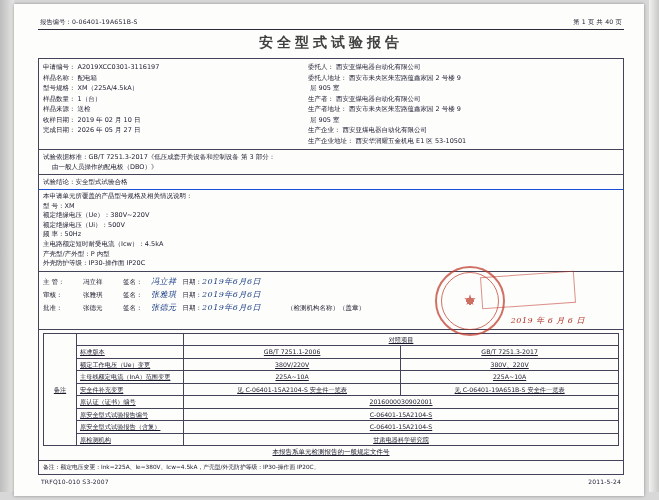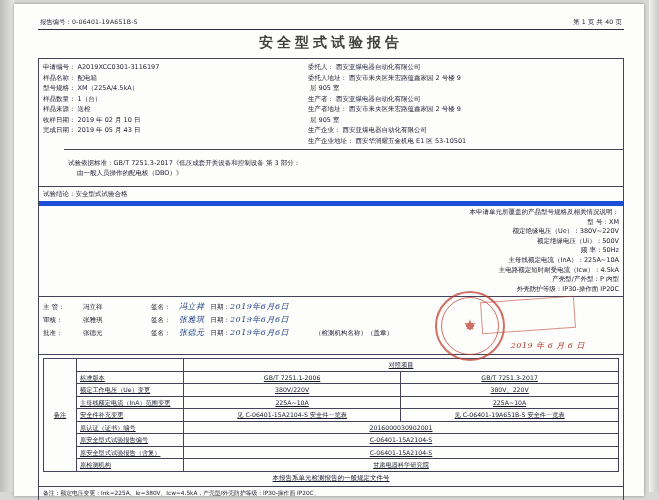--- a/index.html
+++ b/index.html
@@ -39,32 +39,32 @@
   .rule{border-top:1px solid #2a2a3a;margin:0 0 4px 0;}
   .box{border:1px solid #43435a;}
   
   .info{display:flex;padding:3px 4px 3px 4px;}
   .info .colA{width:46%;flex:none;}
   .info .colB{flex:1;}
   .row{display:flex;line-height:10.5px;height:10.5px;white-space:nowrap;}
   .lbl{color:#1b1b2e;}
   .val{color:#23233a;margin-left:2px;}
   .sec{
-    border-top:1px solid #43435a;padding:8px 4px;line-height:10px;margin-left:25px;
+    border-top:1px solid #43435a;padding:2px 4px;line-height:10px;
   }
   .sec .ln{white-space:nowrap;}
   .indent{padding-left:9px;}
   .concl{border-top:1px solid #43435a;padding:2px 4px;line-height:10px;}
-  .specs{border-top:5px solid #1d4ed8;padding:2px 4px;line-height:9.6px;text-align:right;}
+  .specs{border-top:1px solid #1d4ed8;padding:2px 4px;line-height:9.6px;}
   
   .sigs{border-top:1px solid #43435a;padding:2px 4px 3px 4px;position:relative;}
   .sigrow{display:flex;align-items:flex-end;height:13px;white-space:nowrap;}
   .sigrow .k{width:40px;}
   .sigrow .nm{width:40px;}
-  .sigrow .sg{width:28px;margin-left:28px;}
+  .sigrow .sg{width:28px;}
   .hand{
     font-family:"DejaVu Serif","Liberation Serif",serif;
     font-style:italic;color:#1c3f86;font-size:8px;letter-spacing:.5px;
   }
   .dt{margin-left:6px;font-family:Liberation Mono, monospace;}
   .stamp{
     position:absolute;right:118px;top:-6px;width:66px;height:66px;
     border:2px solid #c0392b;border-radius:50%;
     opacity:.72;
   }
@@ -142,21 +142,21 @@
           <div class="row">
               <span class="lbl">样品来源：</span>
               <span class="val">送检</span>
             </div>
           <div class="row">
               <span class="lbl">收样日期：</span>
               <span class="val">2019 年 02 月 10 日</span>
             </div>
           <div class="row">
               <span class="lbl">完成日期：</span>
-              <span class="val">2019 年 05 月 43 日</span>
+              <span class="val">2026 年 05 月 27 日</span>
             </div>
         </div>
         <div class="colB">
           <div class="row">
               <span class="lbl">委托人：</span>
               <span class="val">西安亚煤电器自动化有限公司</span>
             </div>
           <div class="row">
               <span class="lbl">委托人地址：</span>
               <span class="val">西安市未央区朱宏路蕴鑫家园 2 号楼 9</span>
@@ -196,21 +196,20 @@
       <div class="concl">
         <div class="ln">试验结论：安全型式试验合格</div>
       </div>
 
       <div class="specs">
         <div class="ln">本申请单元所覆盖的产品型号规格及相关情况说明：</div>
         <div class="ln">型  号：XM</div>
         <div class="ln">额定绝缘电压（Ue）：380V~220V</div>
         <div class="ln">额定绝缘电压（Ui）：500V</div>
         <div class="ln">频  率：50Hz</div>
-        <div class="ln">主母线额定电流（InA）：225A~10A</div>
         <div class="ln">主电路额定短时耐受电流（Icw）：4.5kA</div>
         <div class="ln">产壳型/产外型：P 内型</div>
         <div class="ln">外壳防护等级：IP30-操作面 IP20C</div>
       </div>
 
       <div class="sigs">
         <div class="stamp2"></div>
         <div class="stamp">
           <div class="ring"></div>
           <div class="star">★</div>

